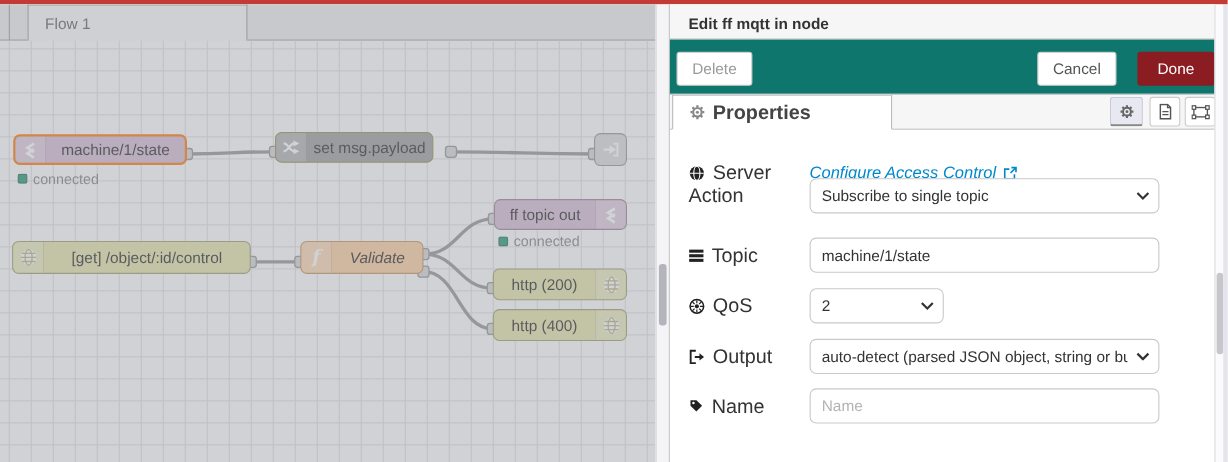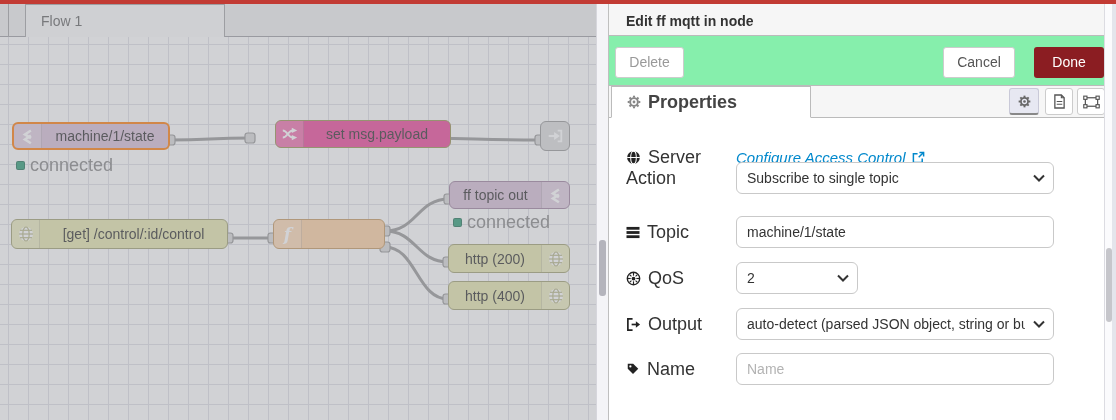--- a/index.html
+++ b/index.html
@@ -27,36 +27,36 @@
   .node { position:absolute; display:flex; align-items:stretch; border:1px solid rgba(0,0,0,0.35);
           border-radius:6px; font-size:14px; color:#333; }
   .node .icon-box { width:28px; display:flex; align-items:center; justify-content:center;
                     background:rgba(255,255,255,0.22); border-right:1px solid rgba(0,0,0,0.12);
                     border-radius:5px 0 0 5px; }
   .node .icon-box.right { border-right:none; border-left:1px solid rgba(0,0,0,0.12);
                           border-radius:0 5px 5px 0; }
   .node .lbl { flex:1; display:flex; align-items:center; justify-content:center; white-space:nowrap; }
   .node.selected { border-width:2px; }
   .status { position:absolute; display:flex; align-items:center; gap:5px;
-            font-size:18px; color:#888;justify-content:space-between; }
+            font-size:13px; color:#888;justify-content:space-between; }
   .status .dot { width:9px; height:9px; border-radius:2px; border:1px solid rgba(0,0,0,0.25); }
 
   #shade { left:0; top:4px; width:596px; height:416px; background:rgba(146,148,154,0.42);
            pointer-events:none; }
 
   
   #ws-scroll { left:596px; top:4px; width:12px; height:416px; background:#f4f4f7;
                border-left:1px solid #d6d6dc; }
   #ws-scroll .thumb { left:2px; top:236px; width:7px; height:56px; background:#b4b4bc; border-radius:3px; }
 
   
   #tray { left:608px; top:4px; width:496px; height:416px; background:#fff; border-left:1px solid #bfbfbf; }
   #tray-header { left:0; top:0; width:496px; height:32px; background:#f6f6f6; border-bottom:1px solid #bbb; }
   #tray-header h1 { font-size:14px; font-weight:bold; color:#333; margin:9px 0 0 17px; }
-  #tray-toolbar { left:0; top:32px; width:496px; height:50px; background:#86efac; border-bottom:1px solid #bbb;text-decoration:underline; }
+  #tray-toolbar { left:0; top:32px; width:496px; height:50px; background:#0f766e; border-bottom:1px solid #bbb;text-decoration:underline; }
   .btn { position:absolute; top:11px; height:31px; font-size:14px; border:1px solid #ccc;
          border-radius:3px; background:#fff; text-align:center; line-height:29px; cursor:pointer; }
   #btn-delete { left:6px; width:69px; color:#999; }
   #btn-cancel { left:334px; width:72px; color:#555; }
   #btn-done   { left:425px; width:70px; color:#fff; border:none; line-height:31px; }
 
   #tabrow { left:0; top:82px; width:496px; height:32px; background:#f6f6f6; border-bottom:1px solid #bbb; }
   #props-tab { left:2px; top:0; width:200px; height:32px; background:#fff; z-index:2;
                border:1px solid #bbb; border-bottom:1px solid #fff; display:flex; align-items:center; gap:7px;
                padding-left:15px; font-size:18px; font-weight:bold; color:#444; }
@@ -136,21 +136,21 @@
         </g>
       </svg>
   </div>
   <div class="lbl">machine/1/state</div>
 </div>
 <div class="status abs" style="left:16px; top:155px;">
   <span class="dot" style="background-color: rgb(47, 158, 120);"></span>
   <span>connected</span>
 </div>
 
-<div class="node abs" style="left: 250px; top: 120px; width: 176px; height: 28px; border-color: rgb(154, 147, 84); background-color: #ec4899; margin-left: 25px;">
+<div class="node abs" style="left: 250px; top: 120px; width: 144px; height: 28px; border-color: rgb(154, 147, 84); background-color: #a3a3a3;">
   <div class="icon-box">
     <svg width="18" height="18" viewBox="0 0 20 20">
       <g fill="none" stroke="#fff" stroke-width="2.2">
         <path d="M2,6 C7,6 8,14 13,14"></path>
           <path d="M2,14 C7,14 8,6 13,6"></path>
         </g>
       <polygon points="12,3 18,6 12,9" fill="#fff"></polygon>
       <polygon points="12,11 18,14 12,17" fill="#fff"></polygon>
       </svg>
   </div>
@@ -172,27 +172,28 @@
     <svg width="16" height="16" viewBox="0 0 16 16">
         <circle cx="8" cy="8" r="7" fill="#fff"></circle>
       <g fill="none" stroke="#b9b98a" stroke-width="1.2">
         <ellipse cx="8" cy="8" rx="3.2" ry="7"></ellipse>
           <path d="M1,8 h14"></path>
           <path d="M2,4.3 h12"></path>
           <path d="M2,11.7 h12"></path>
         </g>
       </svg>
   </div>
-  <div class="lbl">[get] /control/:id/control</div>
+  <div class="lbl">[get] /object/:id/control</div>
 </div>
 
 <div class="node abs" style="left: 273px; top: 219px; width: 112px; height: 30px; border-color: rgb(199, 154, 98); background-color: rgb(253, 208, 162);">
   <div class="icon-box">
     <span style="color:#fff; font:italic bold 17px 'DejaVu Serif', serif;">f</span>
   </div>
+  <div class="lbl" style="font-style:italic;">Validate</div>
 </div>
 
 <div class="node abs" style="left: 449px; top: 181px; width: 121px; height: 28px; border-color: rgb(160, 132, 160); background-color: rgb(216, 191, 216);">
   <div class="lbl">ff topic out</div>
   <div class="icon-box right">
     <svg width="17" height="17" viewBox="0 0 20 20">
         <g fill="none" stroke="#fff" stroke-width="3">
       <path d="M14,3 L7,7.5 L14,12"></path>
           <path d="M14,9 L7,13.5 L14,18"></path>
         </g>

